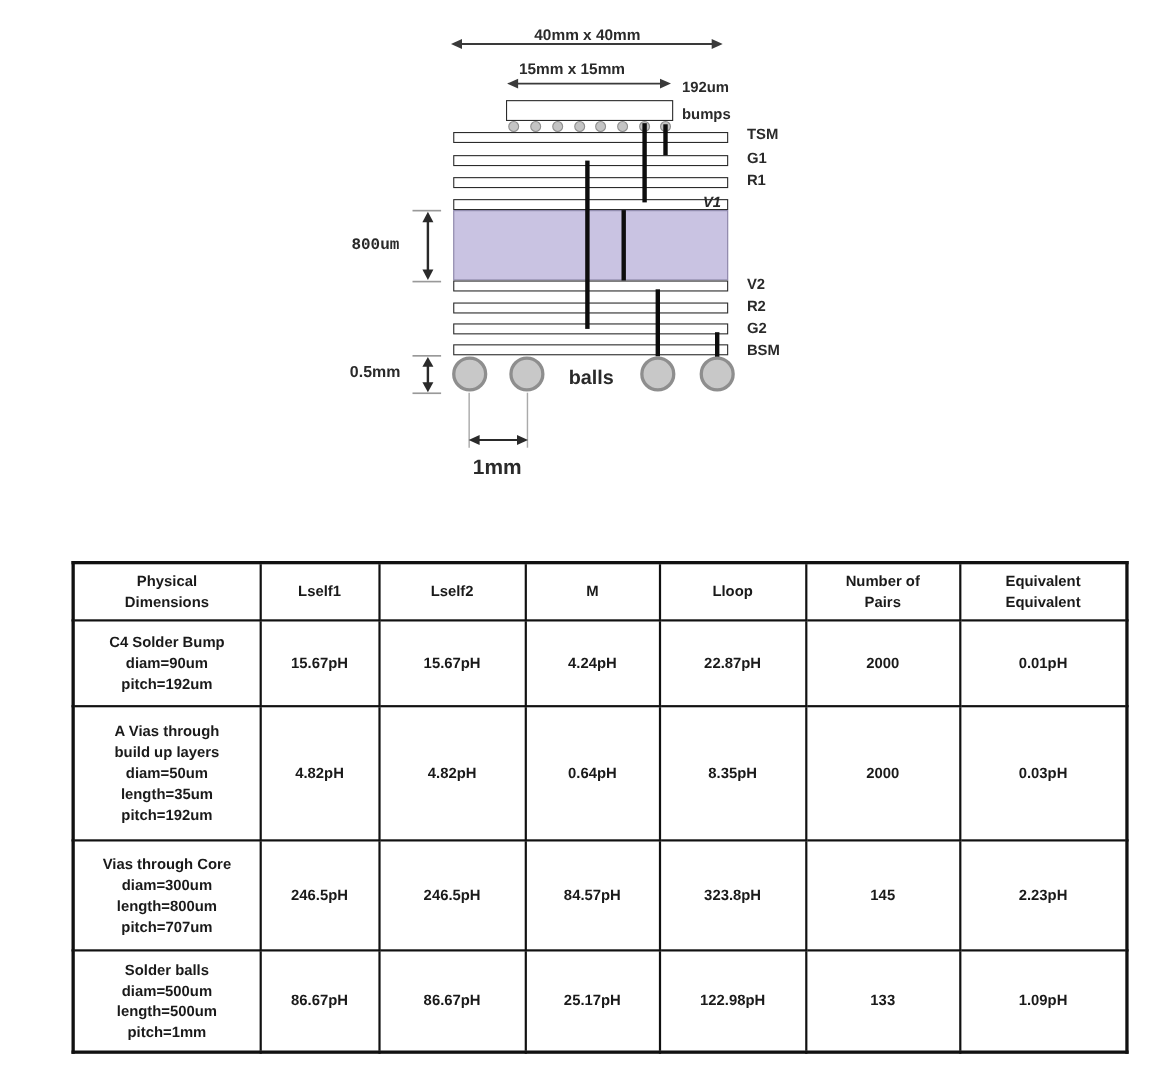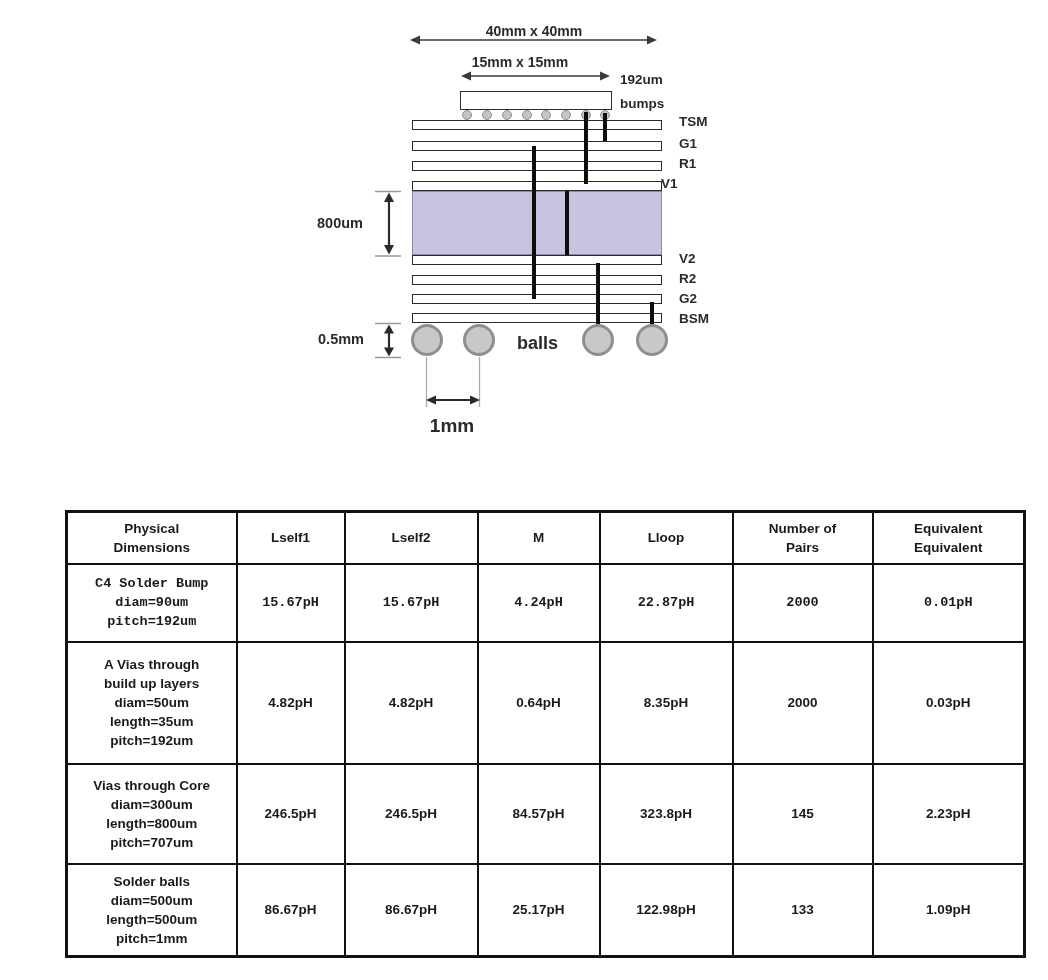--- a/index.html
+++ b/index.html
@@ -113,27 +113,27 @@
     <span class="ball" style="left: 411px; background: rgb(200, 200, 200);"></span>
     <span class="ball" style="left: 463px; background: rgb(200, 200, 200);"></span>
     <span class="ball" style="left: 582px; background: rgb(200, 200, 200);"></span>
     <span class="ball" style="left: 636px; background: rgb(200, 200, 200);"></span>
 
     <div class="dlabel lay-lab abs" style="left:620px;top:72px;">192um</div>
     <div class="dlabel lay-lab abs" style="left:620px;top:96px;">bumps</div>
     <div class="dlabel lay-lab abs" style="left:679px;top:114px;">TSM</div>
     <div class="dlabel lay-lab abs" style="left:679px;top:136px;">G1</div>
     <div class="dlabel lay-lab abs" style="left:679px;top:156px;">R1</div>
-    <div class="dlabel lay-lab abs" style="left:661px;top:176px;">V1</div>
+    <div class="dlabel lay-lab abs" style="left:639px;top:176px;font-style:italic;">V1</div>
     <div class="dlabel lay-lab abs" style="left:679px;top:251px;">V2</div>
     <div class="dlabel lay-lab abs" style="left:679px;top:271px;">R2</div>
     <div class="dlabel lay-lab abs" style="left:679px;top:291px;">G2</div>
     <div class="dlabel lay-lab abs" style="left:679px;top:311px;">BSM</div>
 
-    <div class="dlabel side-lab abs" style="left:293px;top:215px;width:70px;">800um</div>
+    <div class="dlabel side-lab abs" style="left:293px;top:215px;width:70px;font-family:Liberation Mono, monospace;">800um</div>
     <div class="dlabel side-lab abs" style="left:296px;top:331px;width:68px;">0.5mm</div>
 
     <div class="dlabel abs" style="left:517px;top:333px;font-size:18px;">balls</div>
     <div class="dlabel abs" style="left:424px;top:415px;width:56px;font-size:19px;text-align:center;">1mm</div>
   </div>
 
   <table class="ind">
       <colgroup>
         <col style="width: 170px;">
         <col style="width: 108px;">
@@ -165,21 +165,21 @@
             <div>Number of</div>
             <div>Pairs</div>
           </th>
           <th>
             <div>Equivalent</div>
             <div>Equivalent</div>
           </th>
         </tr>
       </thead>
       <tbody>
-        <tr style="height: 78px; font-family: Liberation Mono, monospace;">
+        <tr style="height: 78px;">
           <td>
             <div>C4 Solder Bump</div>
             <div>diam=90um</div>
             <div>pitch=192um</div>
           </td>
           <td>15.67pH</td>
           <td>15.67pH</td>
           <td>4.24pH</td>
           <td>22.87pH</td>
           <td>2000</td>

